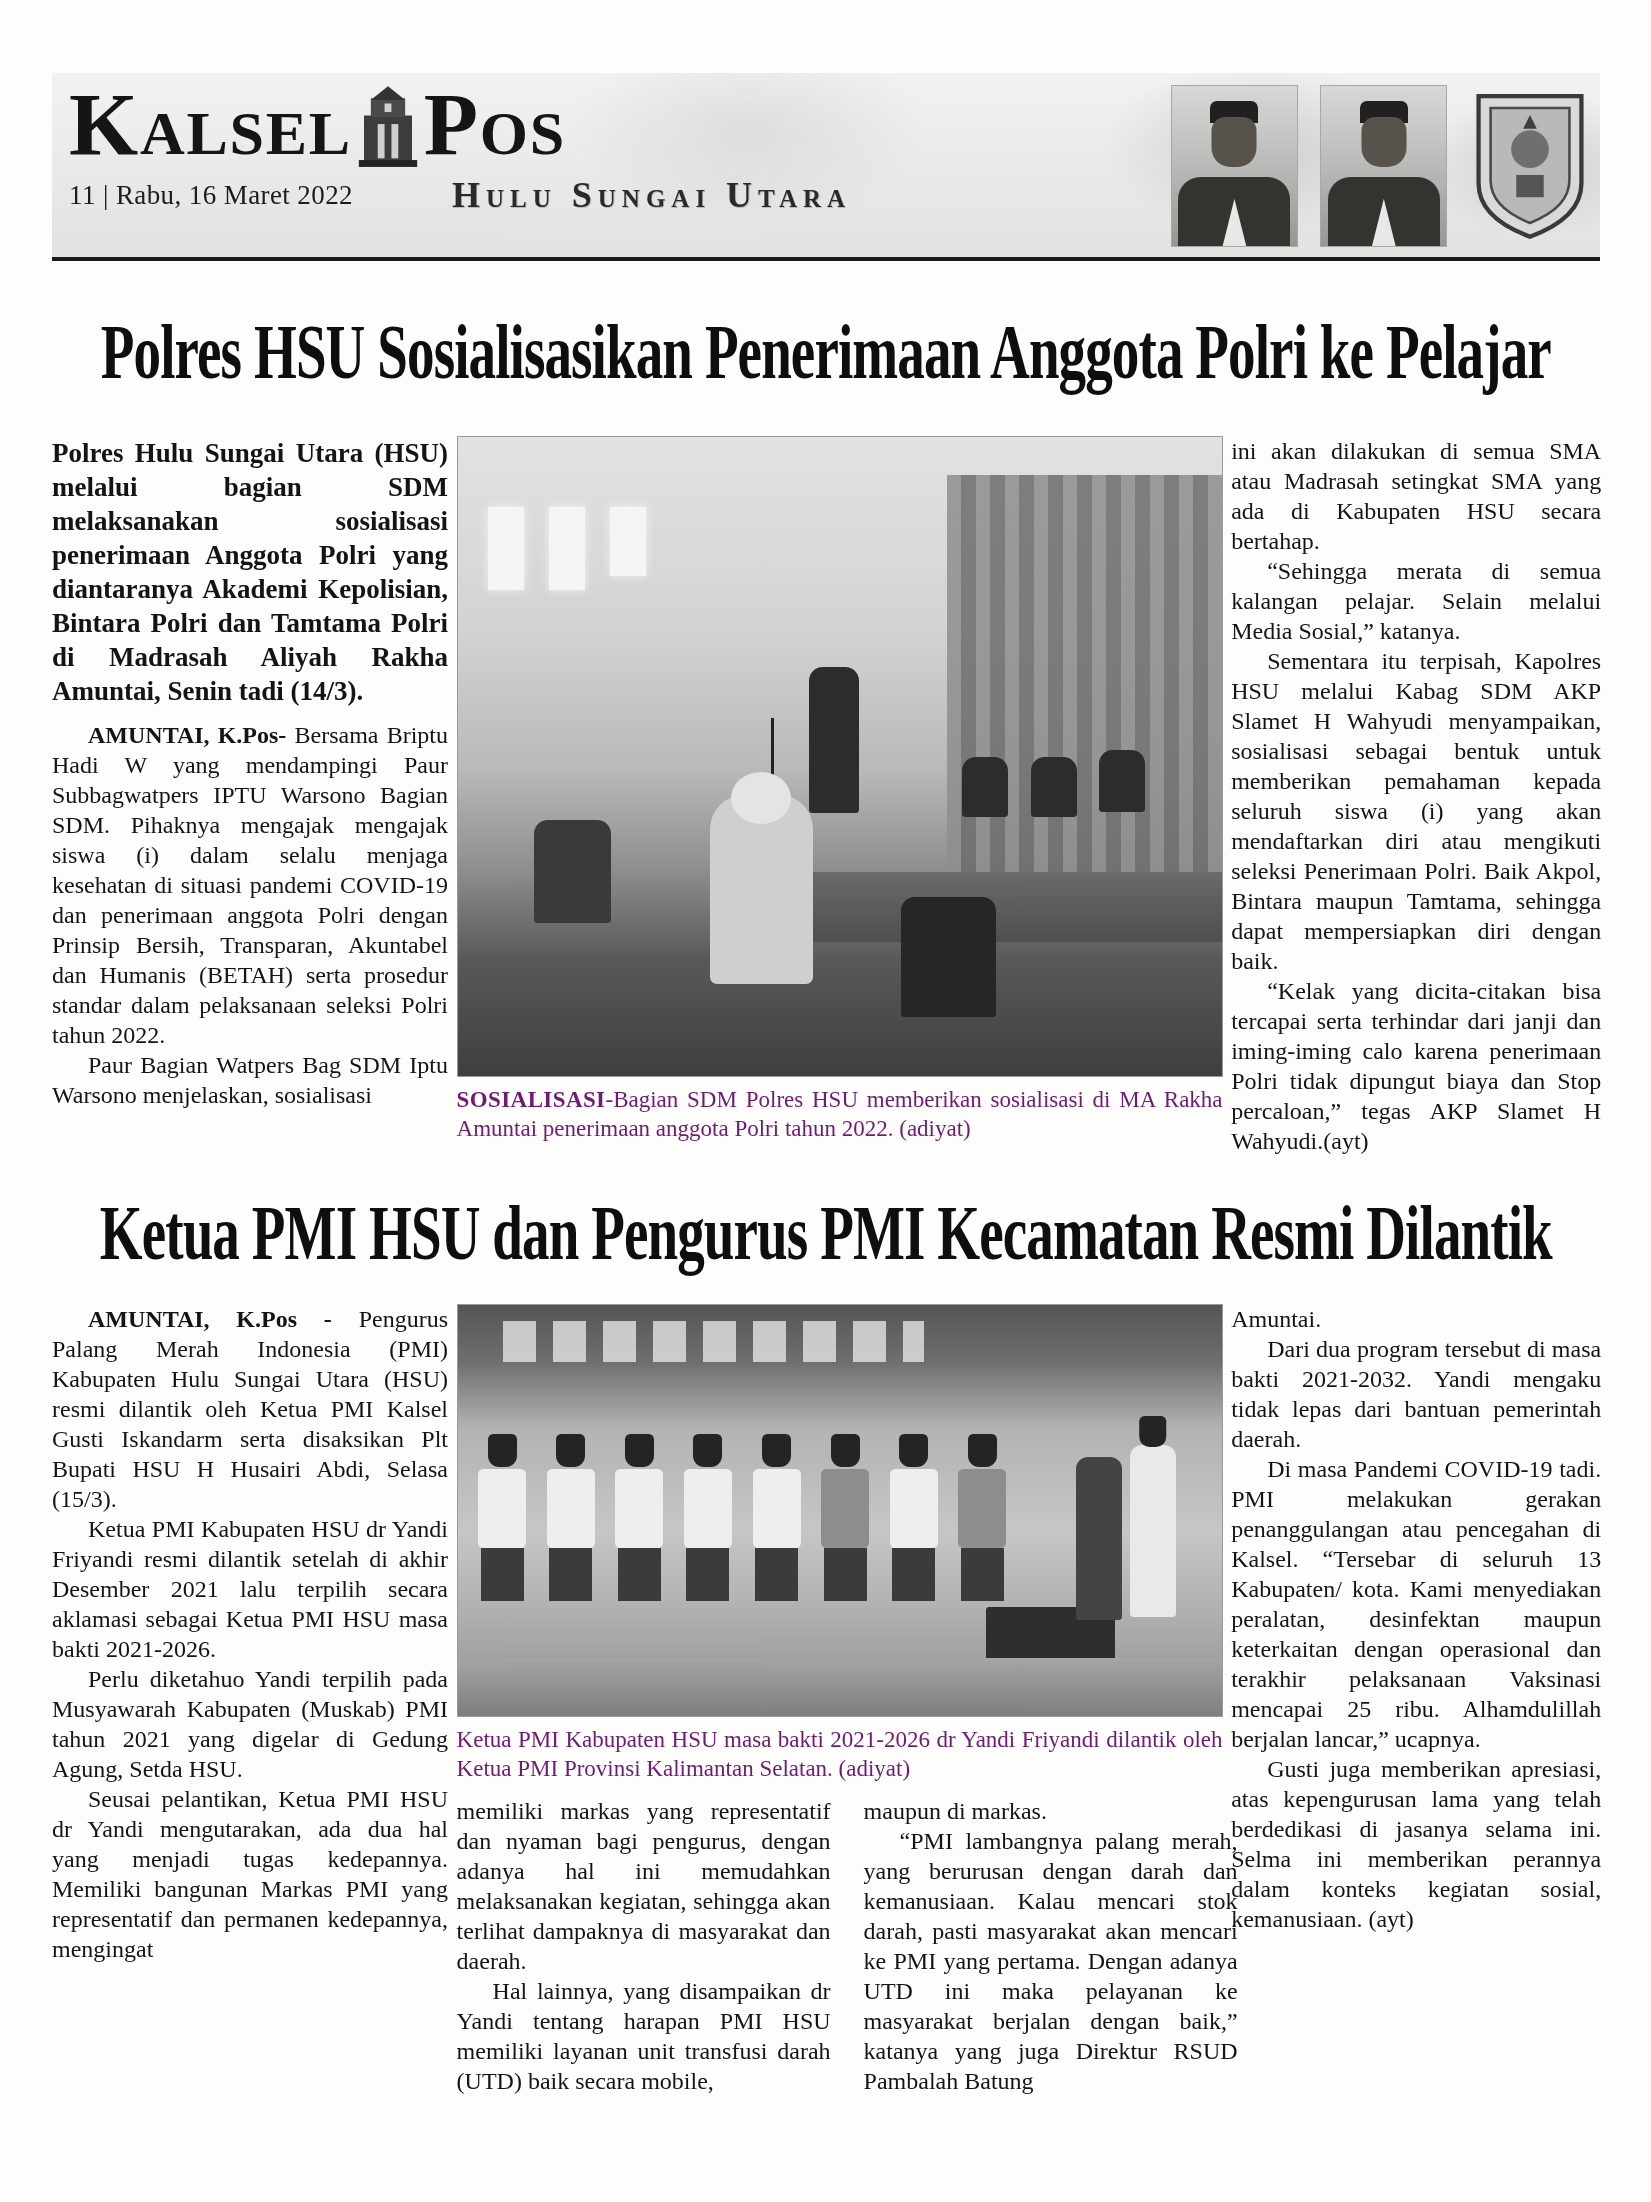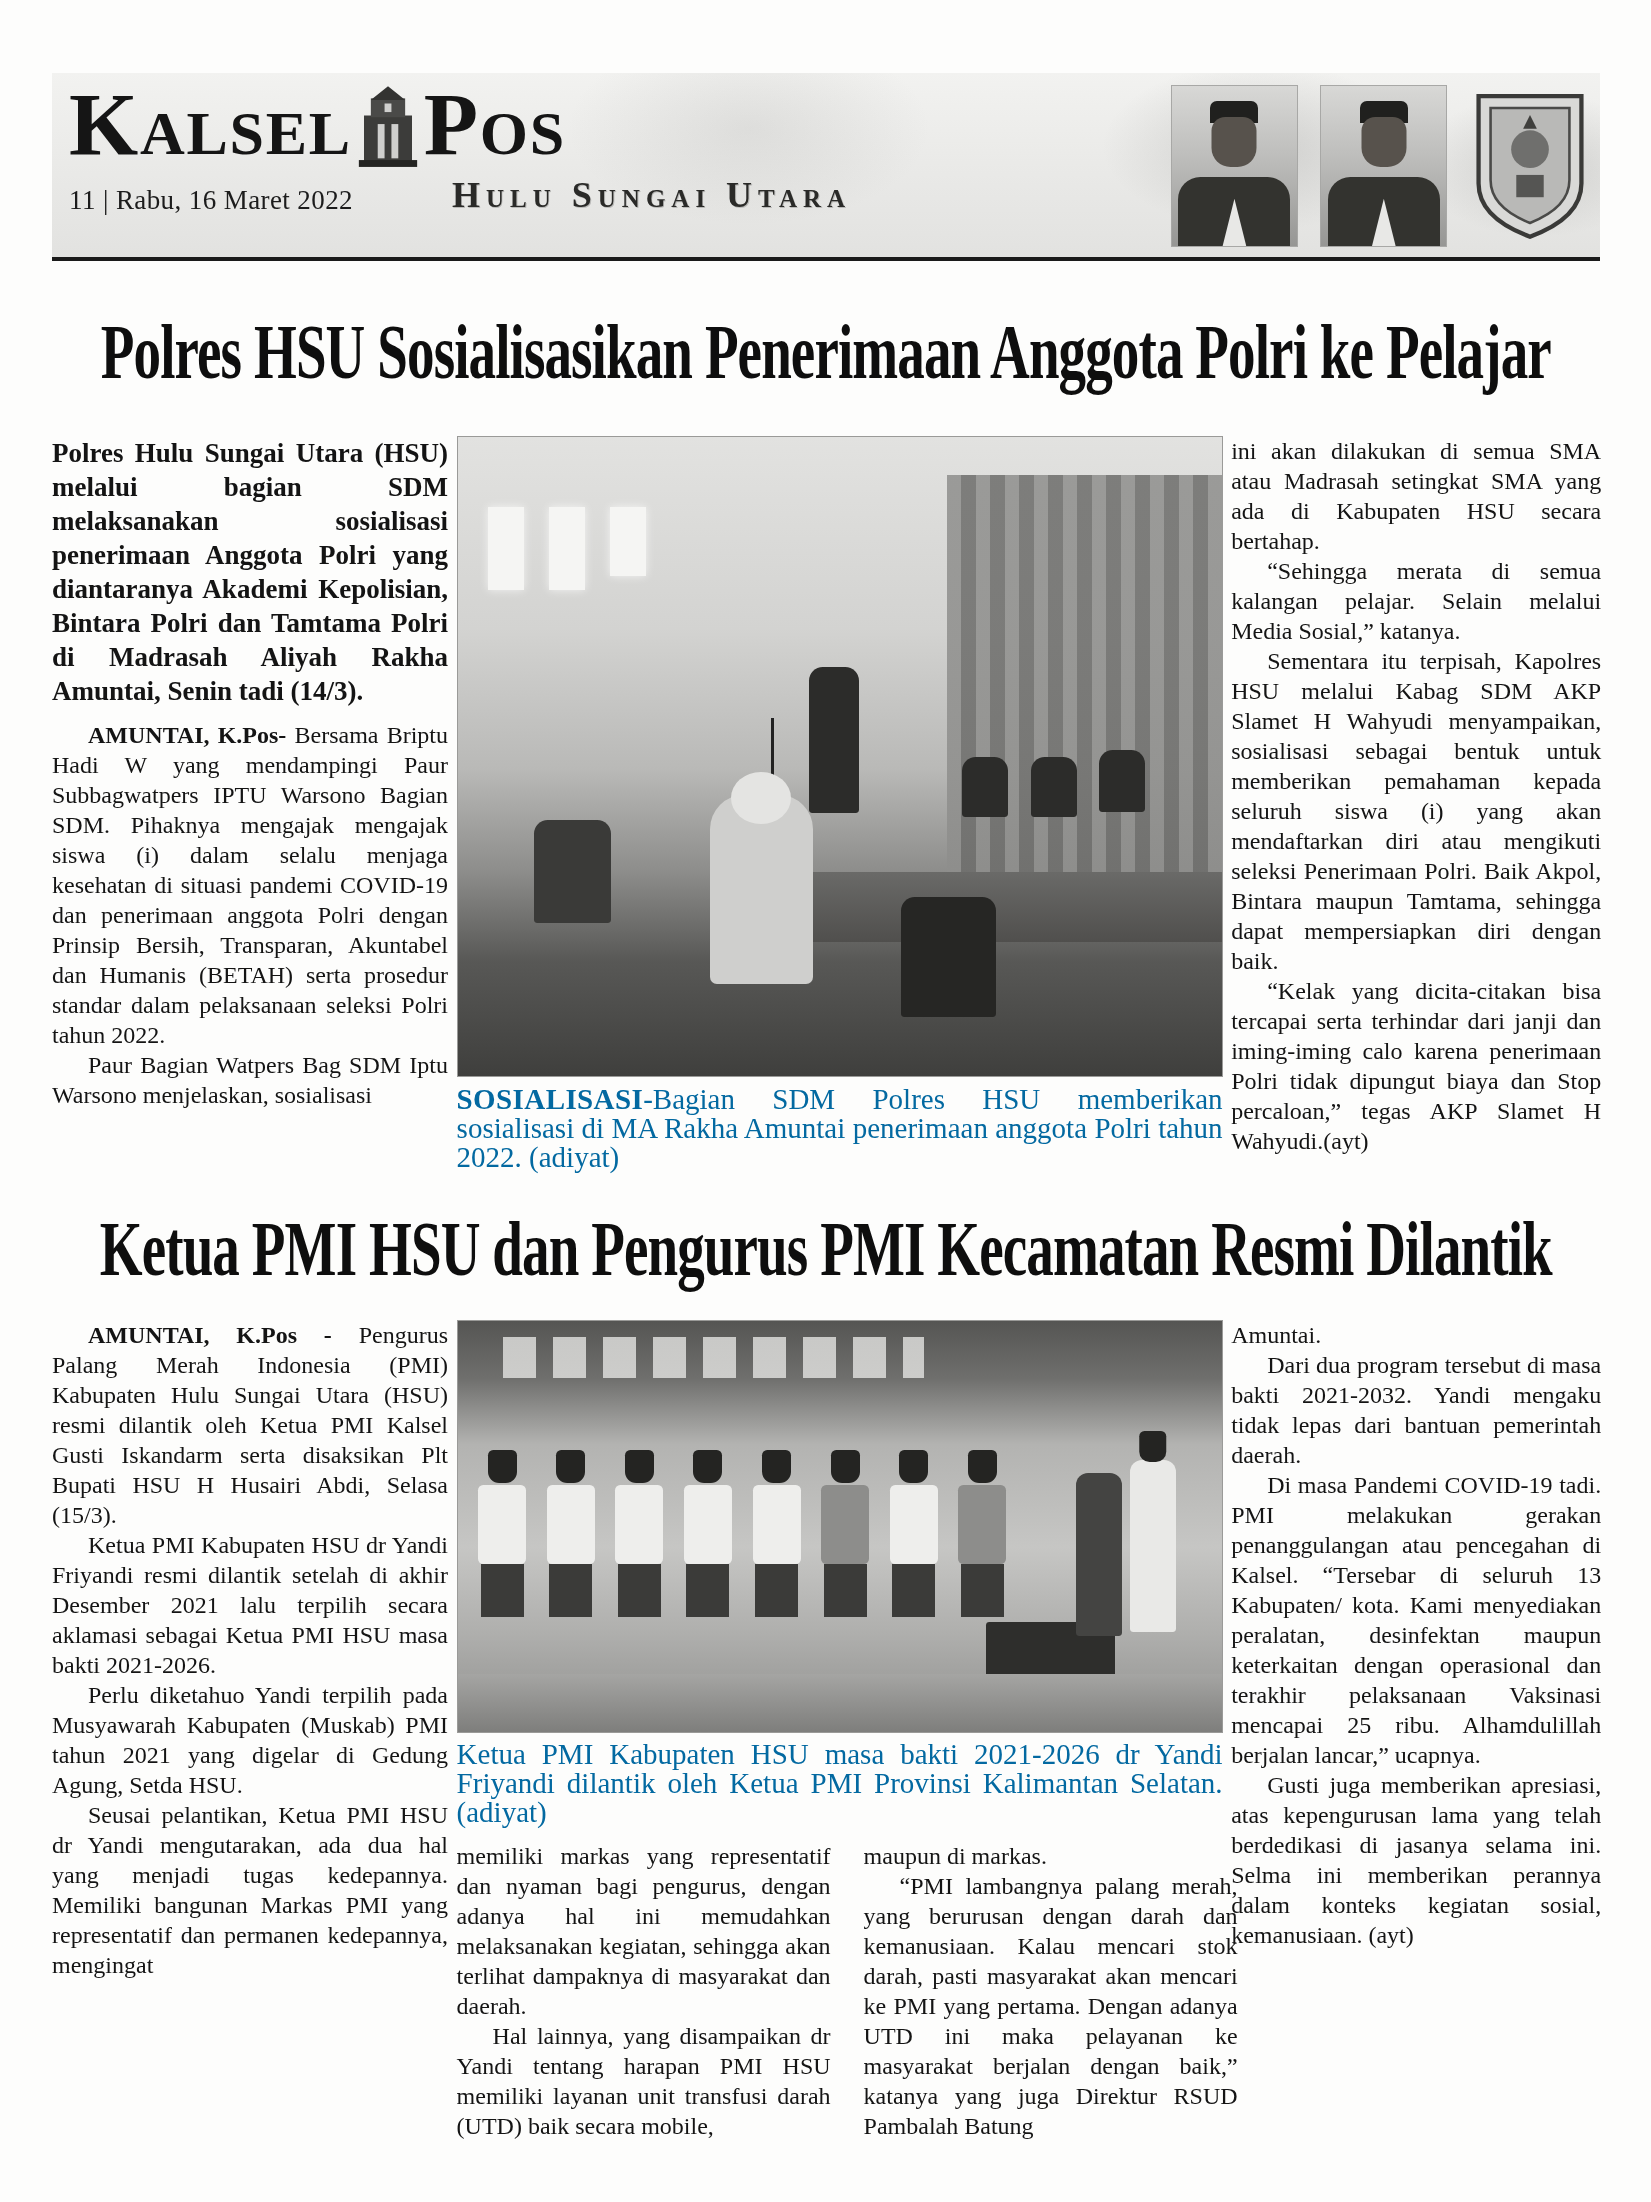--- a/index.html
+++ b/index.html
@@ -23,21 +23,21 @@
       radial-gradient(ellipse 258px 138px at 45% 30%, rgba(150,150,148,.18), transparent 70%),
       radial-gradient(ellipse 172px 103px at 96% 50%, rgba(110,110,108,.22), transparent 70%);
   }
   .masthead-left { position:absolute; left:17px; top:6.9px; width:860px; }
   .masthead-line { display:flex; align-items:flex-end; }
   .masthead-word {
     font-variant:small-caps; font-weight:700; font-size:89px; line-height:1;
     letter-spacing:1.7px; color:#151515;
   }
   .masthead-icon-box { width:72px; height:83px; display:flex; align-items:flex-end; }
-  .masthead-sub { display:flex; align-items:flex-end; margin-top:5.2px; }
+  .masthead-sub { display:flex; align-items:center; margin-top:5.2px; }
   .page-date { font-size:27px; color:#1c1c1c; letter-spacing:0.4px; }
   .region-title {
     margin-left:99px; font-variant:small-caps; font-weight:700; font-size:36px;
     letter-spacing:6px; color:#2a2a28; text-shadow:0.9px 0.9px 0 #b9b9b7;
   }
   .header-right { position:absolute; right:10.3px; top:8.6px; display:flex; gap:22.4px; align-items:center; height:168px; }
   .portrait {
     width:127px; height:162px; position:relative; overflow:hidden;
     background:linear-gradient(180deg,#d8d8d6 0%,#bdbdbb 45%,#969694 100%);
     border:0.9px solid #a8a8a6;
@@ -102,21 +102,21 @@
   .fig { display:flex; flex-direction:column; align-items:center; }
   .fig .head { width:29px; height:33px; background:#242422; border-radius:5.2px 5.2px 11.2px 11.2px; }
   .fig .torso { width:48px; height:79px; background:#eeeeec; border-radius:5.2px; margin-top:2.6px; }
   .fig .legs { width:43px; height:53px; background:#3b3b39; }
   .fig.dark .torso { background:#8d8d8b; }
   .ph2-table { position:absolute; right:14%; bottom:12%; width:129px; height:60px; background:#2e2e2c; border-radius:3.4px; }
   .ph2-fig-r { position:absolute; right:6%; top:34%; width:46px; height:172px; background:#e9e9e7; border-radius:12px 12px 3.4px 3.4px; }
   .ph2-fig-r::before { content:""; position:absolute; left:50%; top:-29px; transform:translateX(-50%); width:27.5px; height:31px; background:#242422; border-radius:5.2px 5.2px 10.3px 10.3px; }
   .ph2-fig-r2 { position:absolute; right:13%; top:37%; width:46px; height:163px; background:#444442; border-radius:12px 12px 3.4px 3.4px; }
   
-  .caption { margin-top:7.7px; font-size:29px; line-height:29px; text-align:justify; color:#0369a1; }
+  .caption { margin-top:7.7px; font-size:23px; line-height:29px; text-align:justify; color:#701a75; }
   .caption .cap-bold { font-weight:700; letter-spacing:0.4px; }
   .center-col .subcols { display:grid; grid-template-columns:374px 374px; column-gap:33px; margin-top:13.8px; }
 </style>
 </head>
 <body>
 
 <div class="page">
 
   <div class="header">
     <div class="header-bgdecor"></div>

